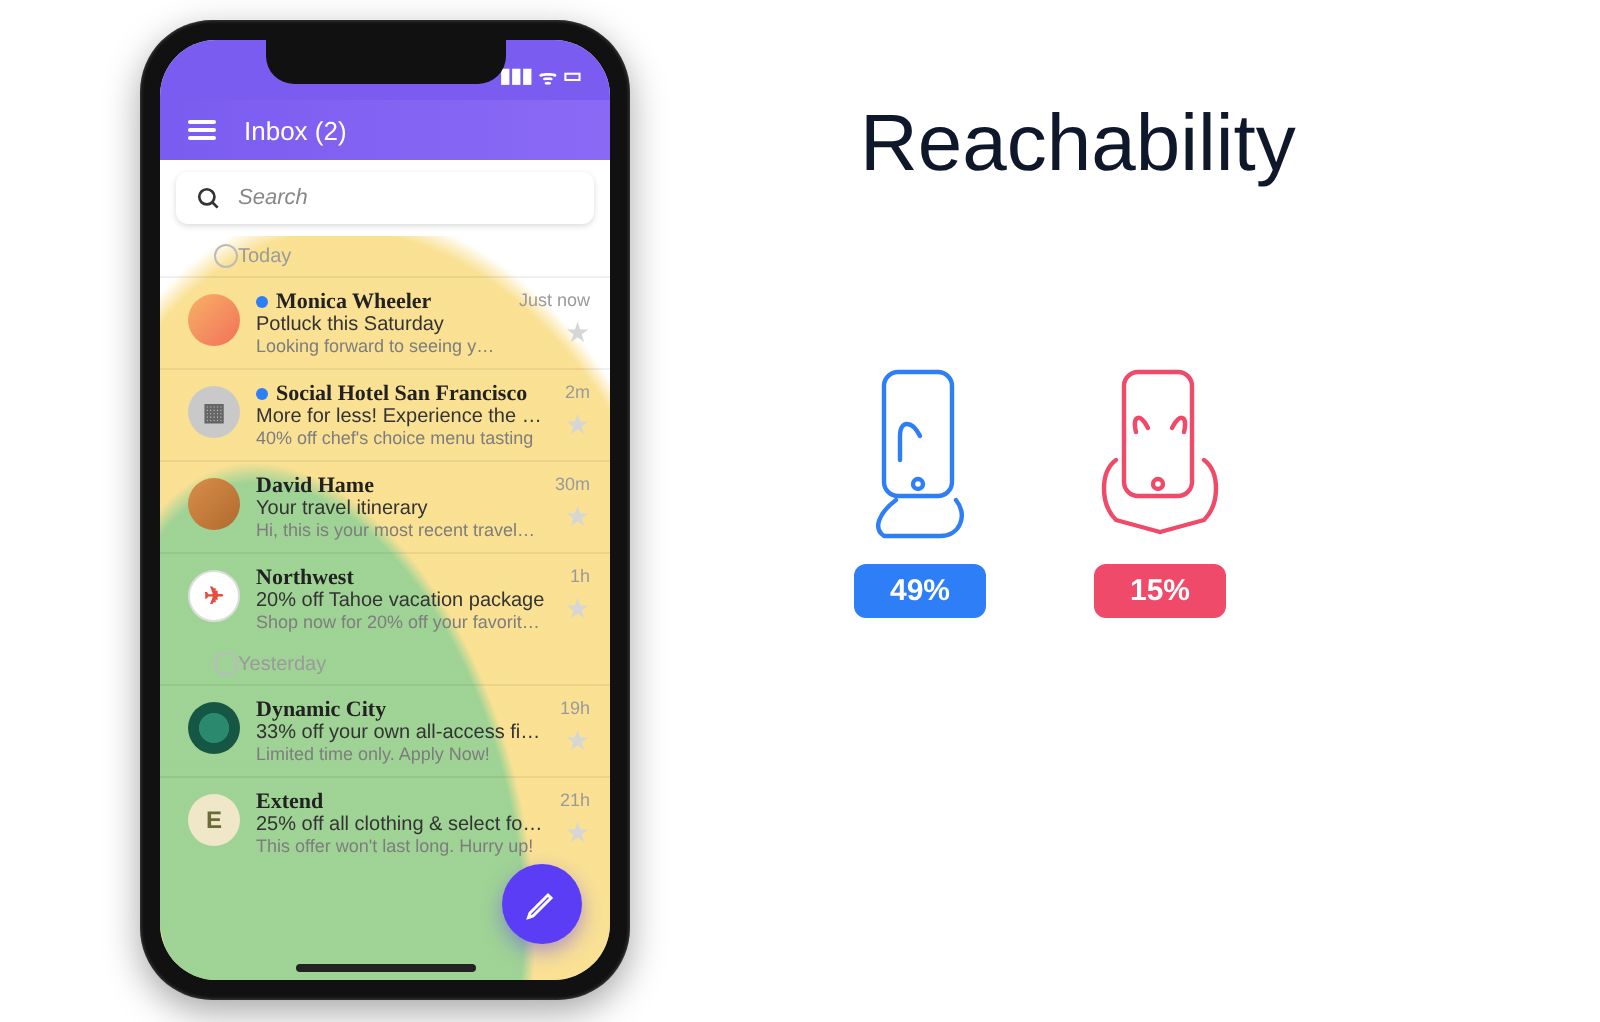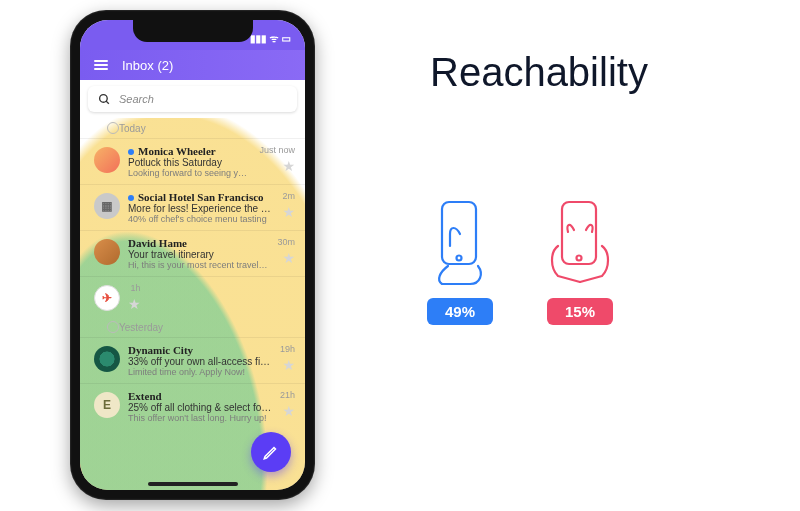--- a/index.html
+++ b/index.html
@@ -113,21 +113,21 @@
     z-index:5;
   }
   .home-ind{position:absolute;bottom:4px;left:50%;transform:translateX(-50%);width:90px;height:4px;border-radius:2px;background:#222;z-index:6;}
 
   
   .title {
     position:absolute; left:430px; top:50px;
     font-size:40px; font-weight:400; color:#0f172a;
   }
   .hands {
-    position:absolute; left:420px; top:196px;
+    position:absolute; left:420px; top:180px;
     display:flex; gap:40px;
   }
   .hand-col{ display:flex; flex-direction:column; align-items:center; gap:12px;}
   .hand-svg{ width:80px; height:90px; }
   .pct {
     min-width:66px; padding:5px 12px; border-radius:6px;
     color:#fff; font-size:15px; font-weight:600; text-align:center;
   }
   .c-blue{background:#2d7ef7;} .c-yellow{background:#e7b93c;} .c-pink{background:#ef4a6a;}
   .s-blue{stroke:#2d7ef7;} .s-yellow{stroke:#e7b93c;} .s-pink{stroke:#ef4a6a;}
@@ -217,20 +217,25 @@
           <div class="prev">Hi, this is your most recent travel itiner…</div>
         </div>
         <div class="meta">
             <span>30m</span>
             <span class="star">★</span>
           </div>
       </div>
 
       <div class="row">
         <div class="avatar av4">✈</div>
+        <div class="body">
+          <div class="from">Northwest</div>
+          <div class="subj">20% off Tahoe vacation package</div>
+          <div class="prev">Shop now for 20% off your favorite…</div>
+        </div>
         <div class="meta">
             <span>1h</span>
             <span class="star">★</span>
           </div>
       </div>
 
       <div class="sep">
         <span class="ring"></span>
         <span>Yesterday</span>
       </div>

